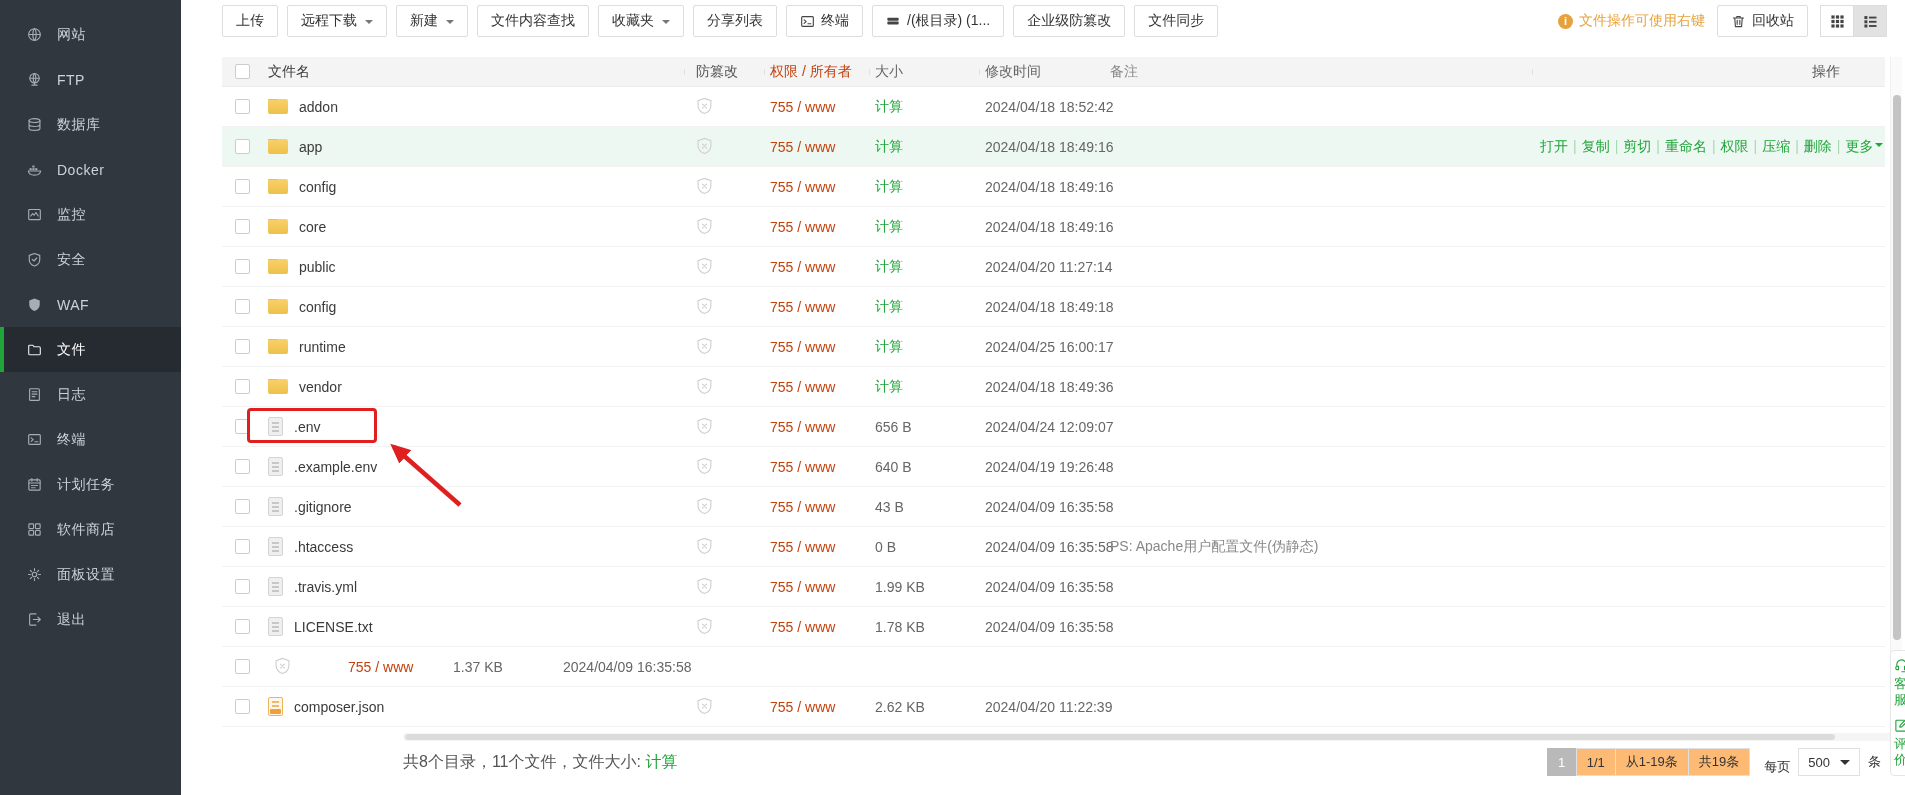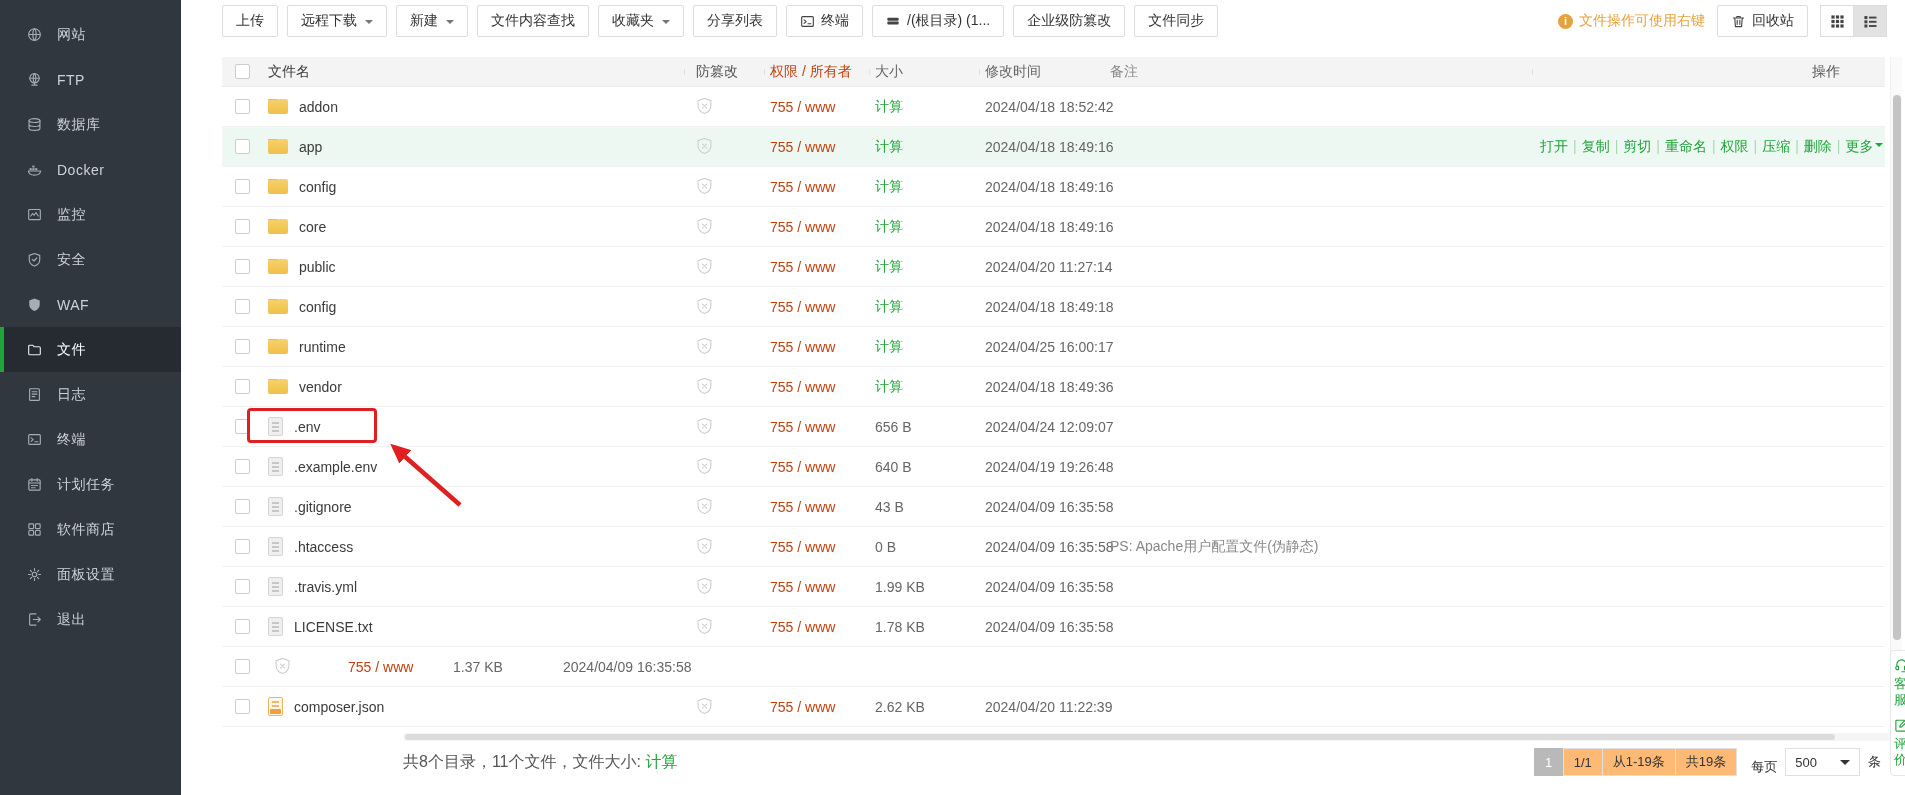--- a/index.html
+++ b/index.html
@@ -68,21 +68,21 @@
   .vscroll { position:absolute; right:3px; top:57px; width:12px; height:688px; background:#fafafa; border-left:1px solid #f0f0f0; z-index:4; }
   .vthumb  { position:absolute; left:2px; top:38px; width:8px; height:545px; background:#c4c4c4; border-radius:4px; }
   .varrow  { position:absolute; left:1px; bottom:4px; width:0; height:0; border:5px solid transparent; border-top-color:#555; }
   
   .footer { position:absolute; left:222px; right:24px; top:746px; height:32px; display:flex; align-items:center; justify-content:space-between; z-index:6; }
   .summary { font-size:16px; color:#555; }
   .pager { display:flex; align-items:center; font-size:13px; color:#333; }
   .pg { min-width:30px; height:28px; padding:0 10px; border:1px solid #e0e0e0; background:#fdba74; display:inline-flex; align-items:center; justify-content:center; margin-left:-1px; }
   .pg.active { background:#b9b9b9; border-color:#b9b9b9; color:#fff; min-width:30px; padding:0; }
   .perpage-label { margin:10px 8px 0 14px; }
-  .select { height:28px; border:1px solid #e0e0e0; background:#fff; padding:0 9px; display:inline-flex; align-items:center; gap:23px; cursor:pointer; }
+  .select { height:28px; border:1px solid #e0e0e0; background:#fff; padding:0 9px; display:inline-flex; align-items:center; gap:10px; cursor:pointer; }
   .sel-caret { width:0; height:0; border:5px solid transparent; border-top-color:#333; margin-top:5px; }
   .perpage-unit { margin-left:8px; }
   
   .red-box { position:absolute; left:247px; top:408px; width:130px; height:35px; border:3px solid #e02020; border-radius:4px; z-index:40; pointer-events:none; }
   .annot-svg { position:absolute; left:0; top:0; width:1905px; height:795px; z-index:40; pointer-events:none; }
   
   .float-widget { position:absolute; right:-12px; top:650px; width:27px; background:#fff; border:1px solid #e6e6e6; border-radius:4px;
                   padding:7px 3px; color:#20a53a; z-index:60; display:flex; flex-direction:column; align-items:flex-start; gap:10px; }
   .fw-group { display:flex; flex-direction:column; align-items:flex-start; gap:3px; }
   .fw-icon { width:15px; height:15px; display:inline-flex; color:#20a53a; }

